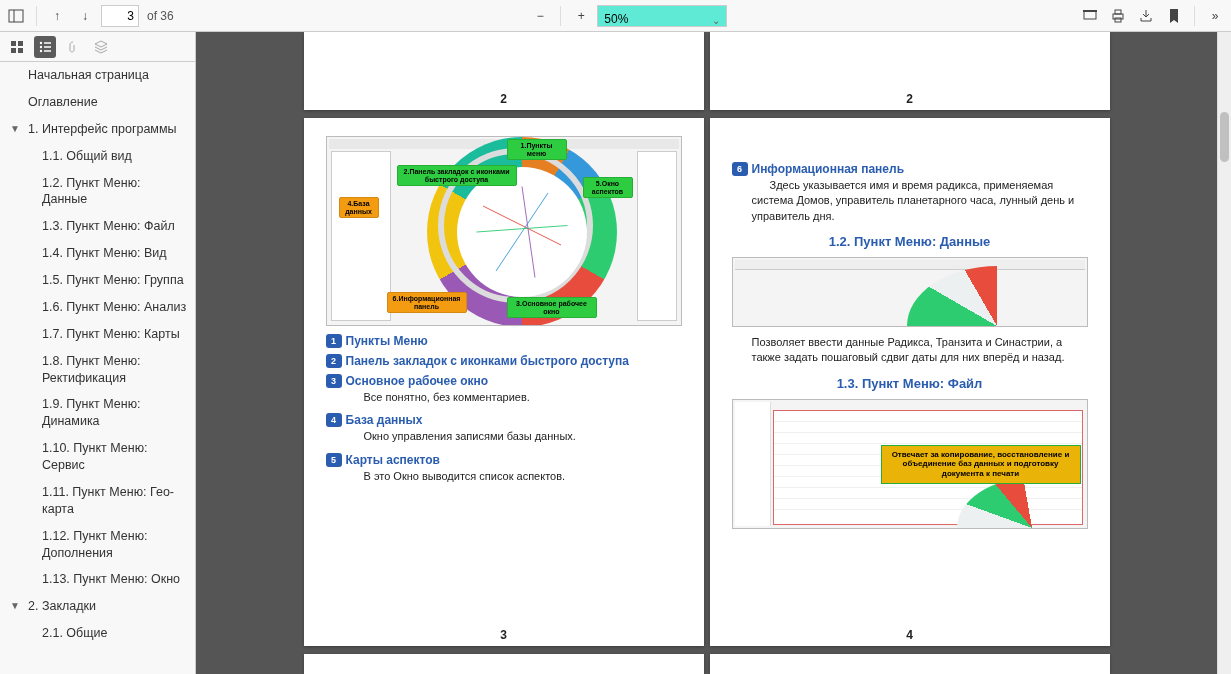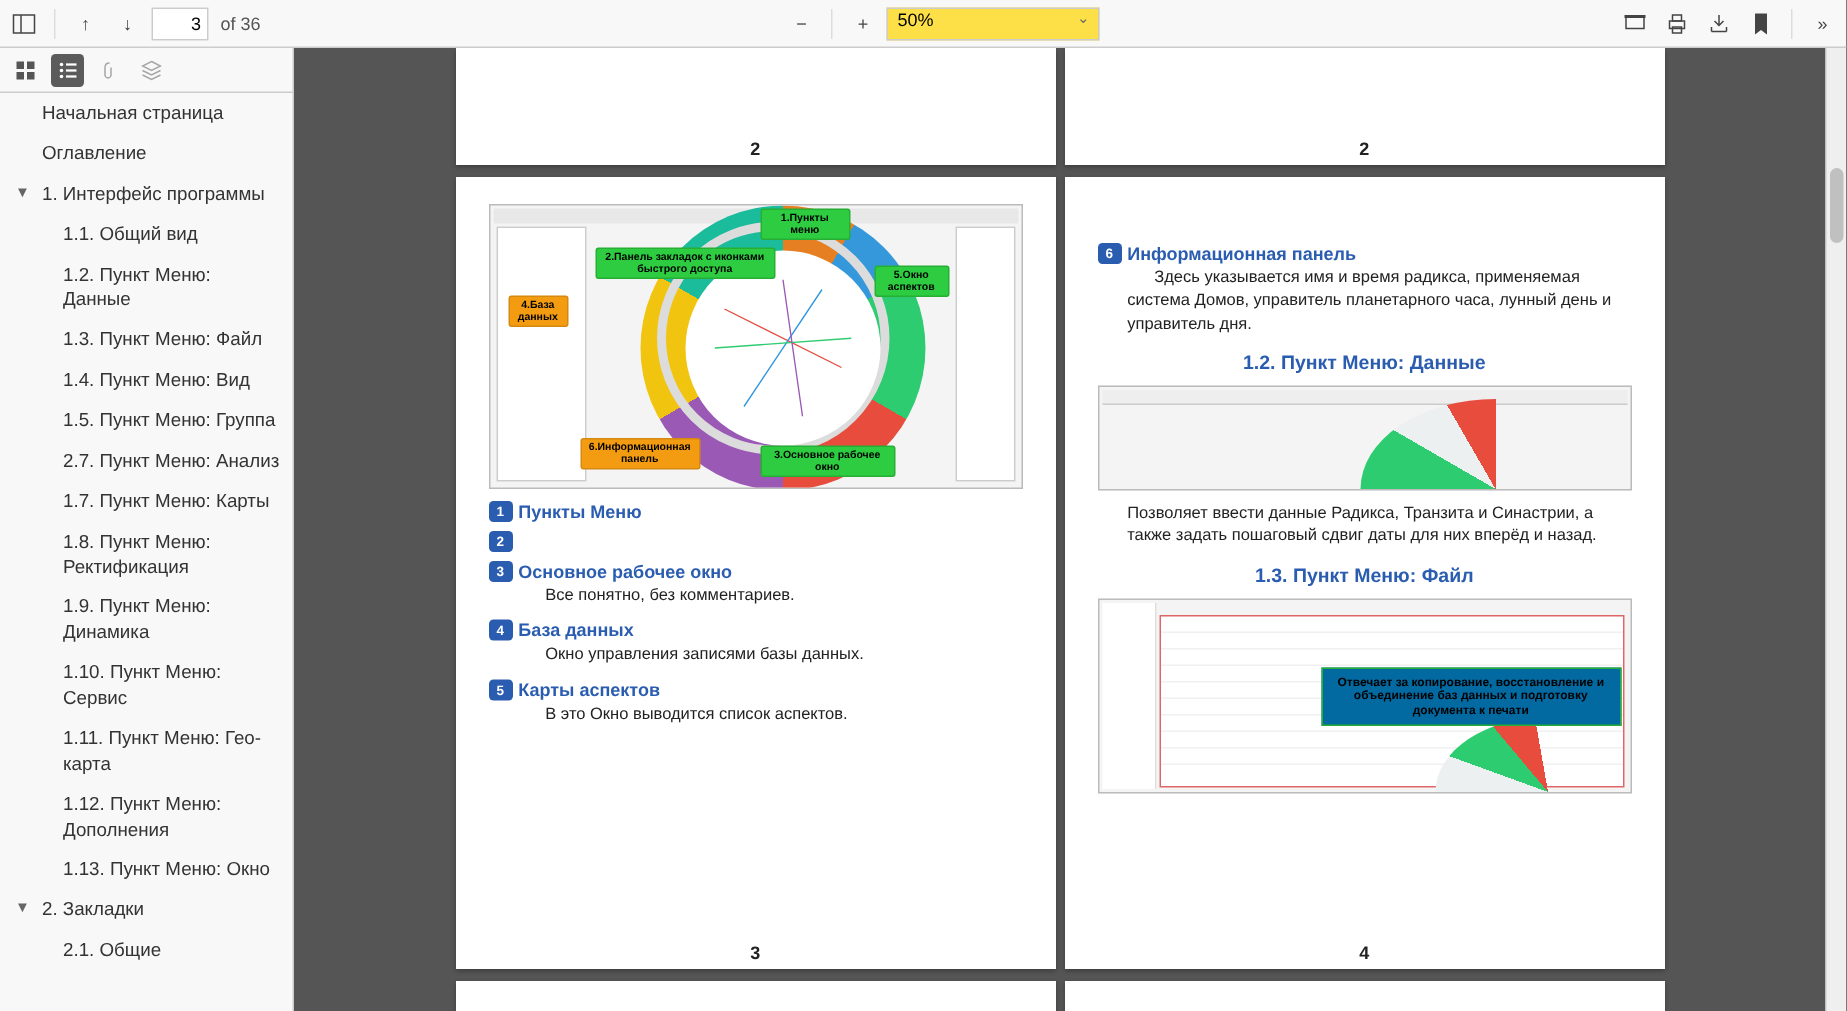--- a/index.html
+++ b/index.html
@@ -4,21 +4,21 @@
 <style>
   * { box-sizing: border-box; margin: 0; padding: 0; }
   body { font-family: -apple-system, BlinkMacSystemFont, "Segoe UI", sans-serif; font-size: 12px; background: #555; height: 674px; width: 1231px; overflow: hidden; }
 
   .toolbar { display:flex; align-items:center; height:32px; background:#f8f8f8; border-bottom:1px solid #ccc; padding:0 4px; gap:4px; }
   .tbtn { width:24px; height:24px; display:flex; align-items:center; justify-content:center; color:#444; border-radius:3px; cursor:pointer; }
   .sep { width:1px; height:20px; background:#ddd; margin:0 4px; }
   .page-input { width:38px; height:22px; border:1px solid #ccc; text-align:right; padding:0 4px; font-size:12px; }
   .of-label { color:#555; font-size:12px; margin:0 4px; }
   .flex-spacer { flex:1; }
-  .zoom-select { width:142px; height:22px; border:1px solid #ccc; padding:0 6px; font-size:12px; background:#fde047; display:flex; align-items:flex-start; justify-content:space-between; }
+  .zoom-select { width:130px; height:22px; border:1px solid #ccc; padding:0 6px; font-size:12px; background:#5eead4; display:flex; align-items:flex-end; justify-content:space-between; }
   .chev { font-size:10px; color:#666; }
 
   .sub-toolbar { display:flex; align-items:center; gap:6px; width:196px; height:30px; background:#f8f8f8; border-right:1px solid #ccc; border-bottom:1px solid #ccc; padding:0 6px; }
   .sbtn { width:22px; height:22px; display:flex; align-items:center; justify-content:center; color:#555; border-radius:3px; cursor:pointer; }
   .sbtn.active { background:#5b5b5b; color:#fff; }
 
   .main { display:flex; height:calc(100% - 32px); }
   .sidebar-wrap { display:flex; flex-direction:column; }
   .outline { width:196px; height:calc(100% - 30px); background:#f8f8f8; border-right:1px solid #ccc; overflow-y:auto; position:relative; }
   .outline::-webkit-scrollbar { width:12px; }
@@ -58,21 +58,21 @@
   .faux-sidebar { position:absolute; left:4px; top:14px; width:60px; height:170px; background:#fff; border:1px solid #ccc; }
   .faux-right { position:absolute; right:4px; top:14px; width:40px; height:170px; background:#fff; border:1px solid #ccc; }
   .faux-menubar { position:absolute; top:2px; left:2px; right:2px; height:10px; background:#e8e8e8; }
 
   .ss2 .faux-menu { position:absolute; top:2px; left:2px; right:2px; height:10px; background:#eee; border-bottom:1px solid #ccc; }
   .ss2 .arcbg { position:absolute; right:0; bottom:-60px; width:180px; height:120px; border-radius:50%;
     background: conic-gradient(from 270deg,#2ecc71 0 30deg,#ecf0f1 30deg 60deg,#e74c3c 60deg 90deg,transparent 90deg 360deg); }
 
   .ss3 .faux-menu-popup { position:absolute; left:40px; top:10px; width:310px; height:115px; background:#fff; border:1px solid #d66; }
   .ss3 .faux-menu-popup .mi { height:11px; border-bottom:1px solid #f0f0f0; font-size:6px; color:#666; padding:0 4px; }
-  .ss3 .callout-big { position:absolute; right:6px; top:45px; width:200px; background:#0369a1; border:1px solid #27ae34; color:#000; font-size:8px; padding:4px; text-align:center; line-height:1.2; font-weight:bold; }
+  .ss3 .callout-big { position:absolute; right:6px; top:45px; width:200px; background:#eab308; border:1px solid #27ae34; color:#000; font-size:8px; padding:4px; text-align:center; line-height:1.2; font-weight:bold; }
   .ss3 .arc2 { position:absolute; right:-20px; bottom:-50px; width:150px; height:100px; border-radius:50%;
     background: conic-gradient(from 250deg,#ecf0f1 0 40deg,#2ecc71 40deg 70deg,#e74c3c 70deg 100deg,transparent 100deg 360deg); }
   .ss3 .faux-side { position:absolute; left:2px; top:2px; width:36px; bottom:2px; background:#fff; border-right:1px solid #ddd; }
 
   .right-scrollbar { width:14px; background:#efefef; border-left:1px solid #ddd; position:relative; }
   .right-scrollbar .thumb { position:absolute; left:2px; right:2px; top:80px; height:50px; background:#c0c0c0; border-radius:5px; }
 </style>
 </head>
 <body>
 
@@ -159,21 +159,21 @@
     </div>
     <div class="outline">
       <div class="outline-item level1"><span>Начальная страница</span></div>
       <div class="outline-item level1"><span>Оглавление</span></div>
       <div class="outline-item level1"><span class="tw">▼</span><span>1. Интерфейс программы</span></div>
       <div class="outline-item level2"><span>1.1. Общий вид</span></div>
       <div class="outline-item level2"><span>1.2. Пункт Меню: Данные</span></div>
       <div class="outline-item level2"><span>1.3. Пункт Меню: Файл</span></div>
       <div class="outline-item level2"><span>1.4. Пункт Меню: Вид</span></div>
       <div class="outline-item level2"><span>1.5. Пункт Меню: Группа</span></div>
-      <div class="outline-item level2"><span>2.7. Пункт Меню: Анализ</span></div>
+      <div class="outline-item level2"><span>1.6. Пункт Меню: Анализ</span></div>
       <div class="outline-item level2"><span>1.7. Пункт Меню: Карты</span></div>
       <div class="outline-item level2"><span>1.8. Пункт Меню: Ректификация</span></div>
       <div class="outline-item level2"><span>1.9. Пункт Меню: Динамика</span></div>
       <div class="outline-item level2"><span>1.10. Пункт Меню: Сервис</span></div>
       <div class="outline-item level2"><span>1.11. Пункт Меню: Гео-карта</span></div>
       <div class="outline-item level2"><span>1.12. Пункт Меню: Дополнения</span></div>
       <div class="outline-item level2"><span>1.13. Пункт Меню: Окно</span></div>
       <div class="outline-item level1"><span class="tw">▼</span><span>2. Закладки</span></div>
       <div class="outline-item level2"><span>2.1. Общие</span></div>
     </div>
@@ -210,20 +210,21 @@
             <div class="callout orange" style="left:60px;top:155px;width:80px;text-align:center">6.Информационная панель</div>
           </div>
 
           <div class="sect-title">
               <span class="num-badge">1</span>
               <span>Пункты Меню</span>
             </div>
 
           <div class="sect-title">
               <span class="num-badge">2</span>
+              <span>Панель закладок с иконками быстрого доступа</span>
             </div>
 
           <div class="sect-title">
               <span class="num-badge">3</span>
               <span>Основное рабочее окно</span>
             </div>
           <div class="sect-body indent">Все понятно, без комментариев.</div>
 
           <div class="sect-title">
               <span class="num-badge">4</span>

